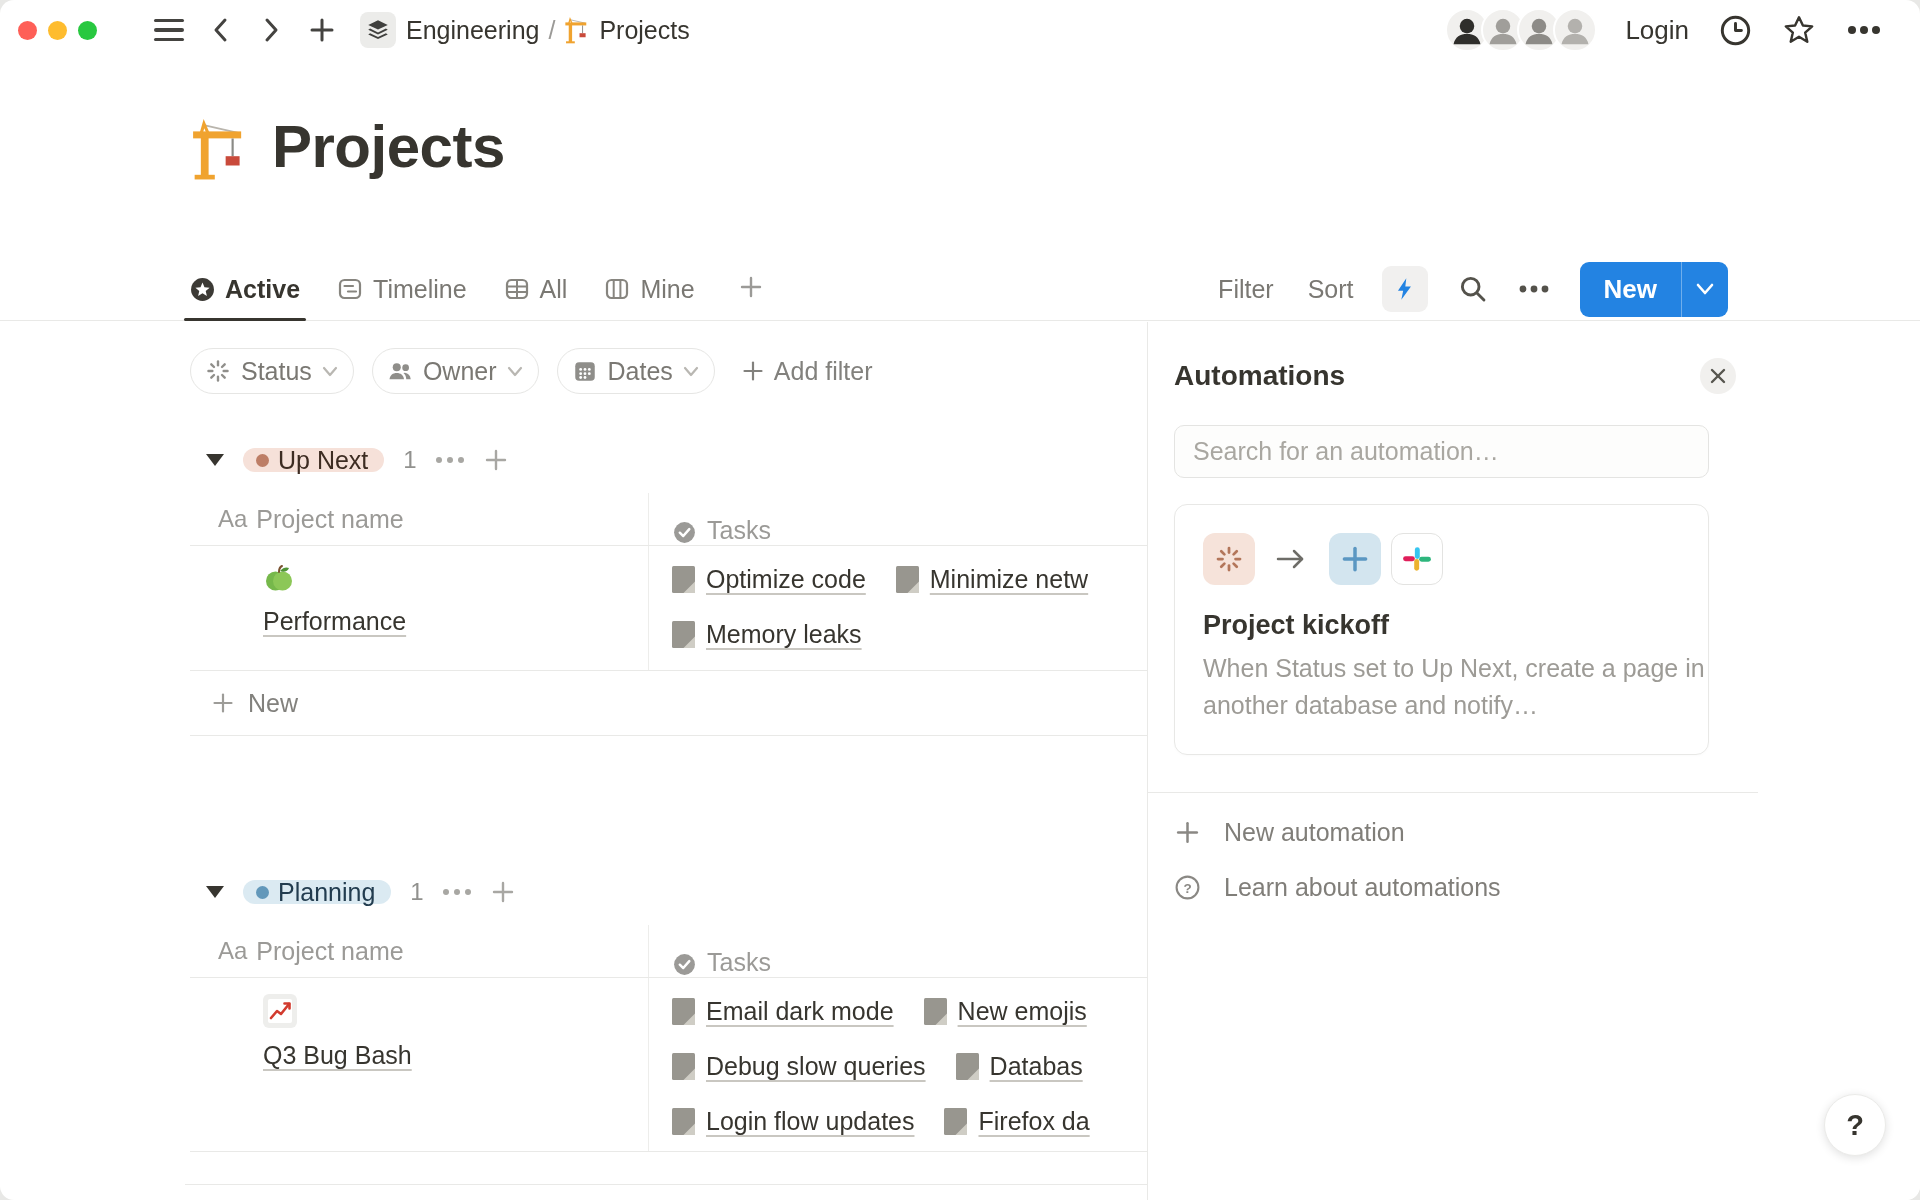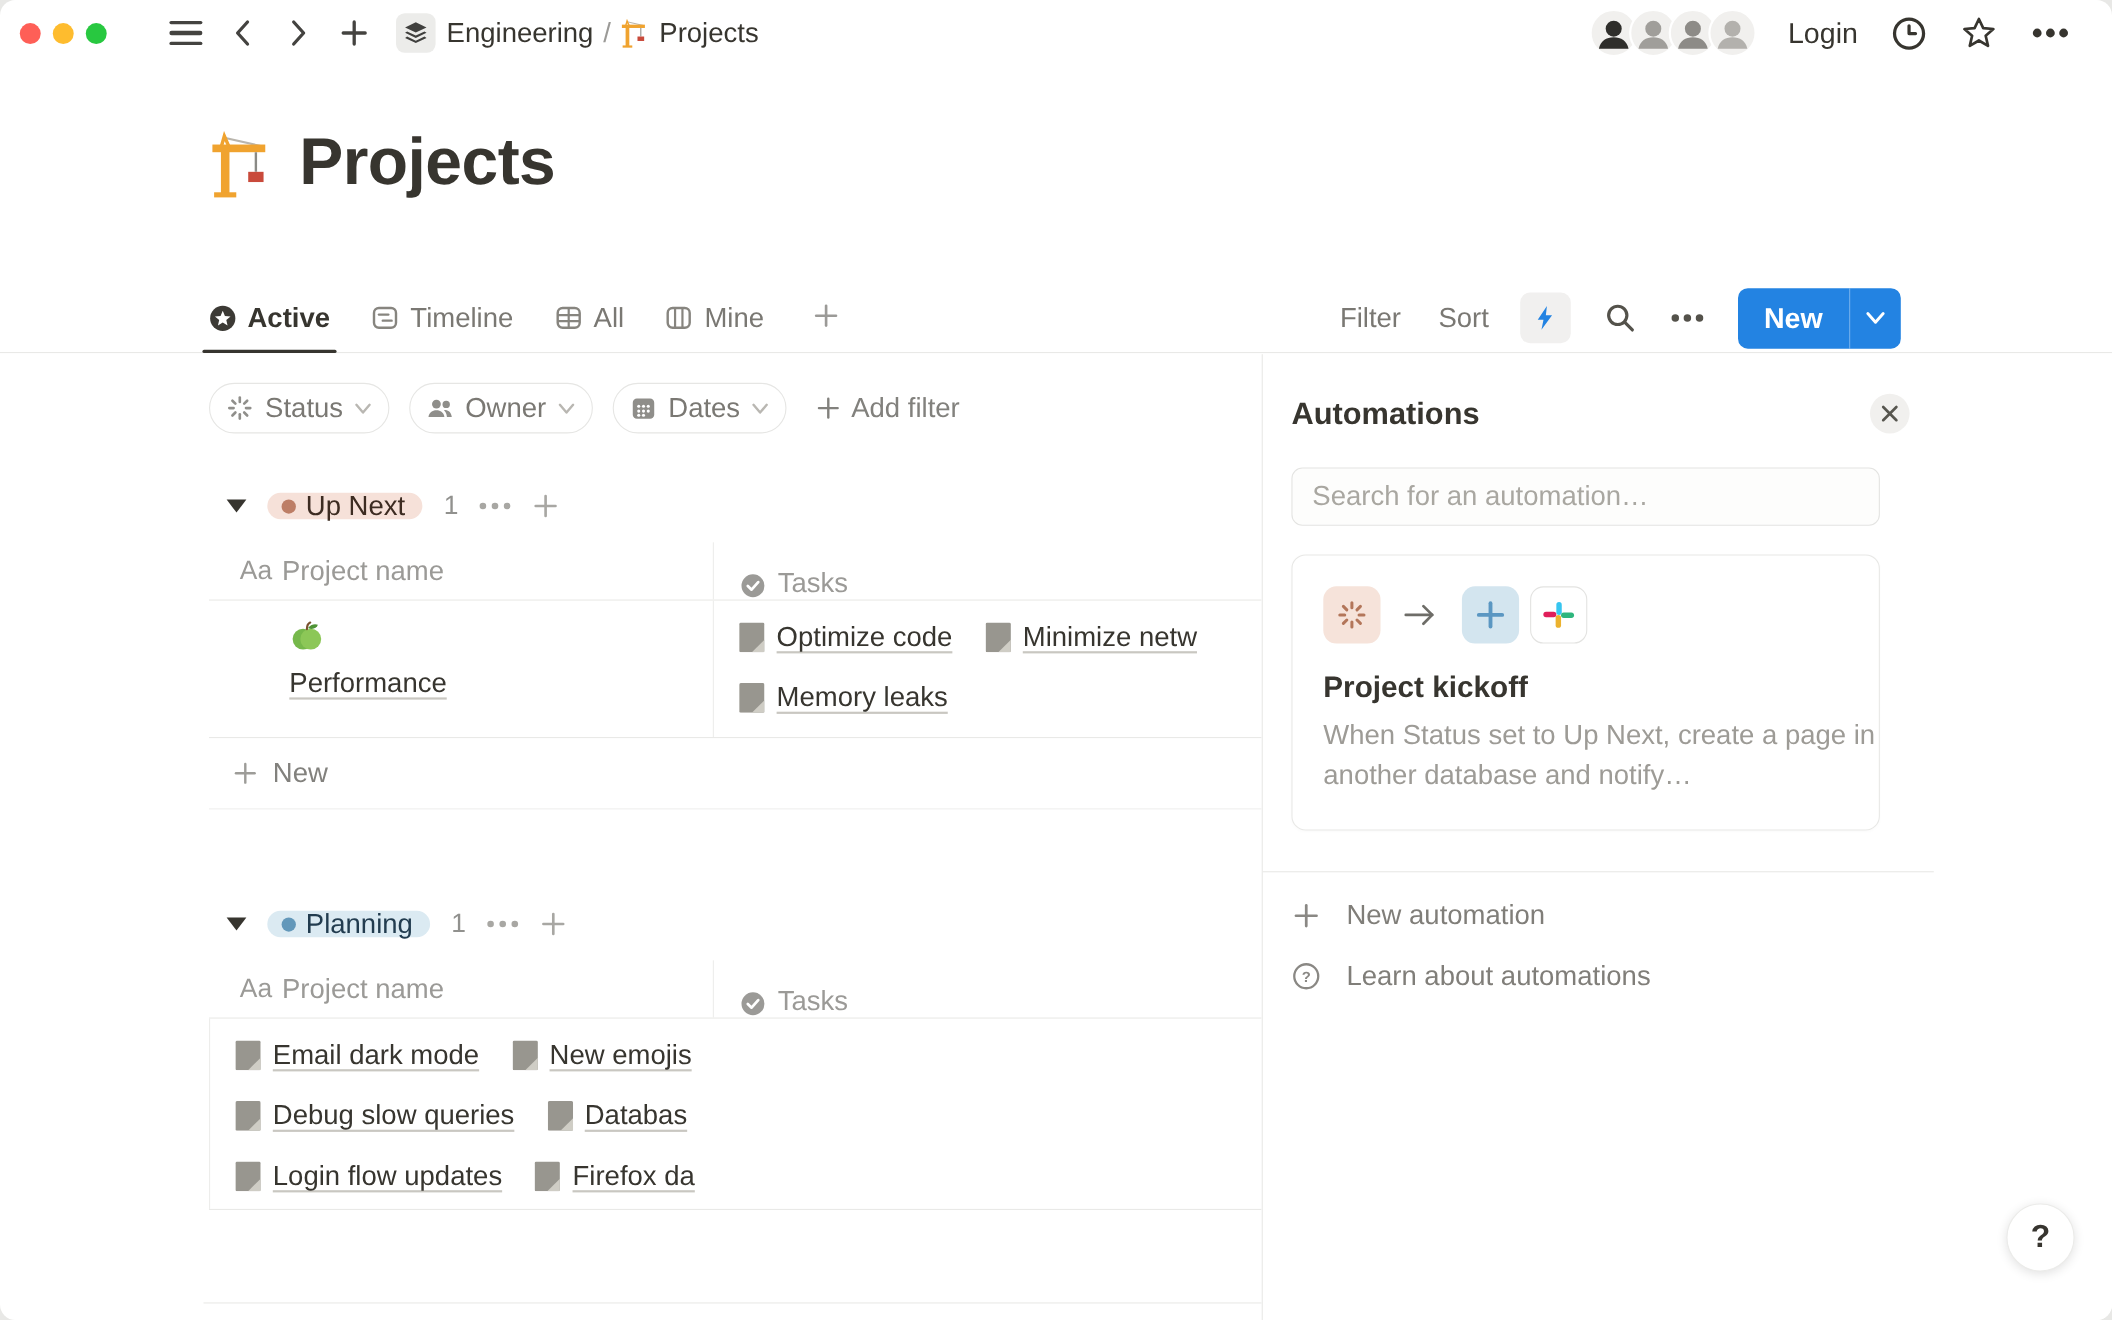--- a/index.html
+++ b/index.html
@@ -421,21 +421,21 @@
     </div>
     <div class="new-row">
       <svg width="24" height="24" viewBox="0 0 24 24">
           <line x1="12" y1="3.5" x2="12" y2="20.5" stroke="#9d9c98" stroke-width="2.2" stroke-linecap="round"></line>
           <line x1="3.5" y1="12" x2="20.5" y2="12" stroke="#9d9c98" stroke-width="2.2" stroke-linecap="round"></line>
         </svg>
       <span>New</span>
     </div>
   </div>
 
-  <div class="section" style="top:820px;">
+  <div class="section" style="top:872px;">
     <div class="grp-header">
       <span class="tri"></span>
       <span class="badge planning">
         <span class="dot"></span>
         <span>Planning</span>
       </span>
       <span class="grp-count">1</span>
       <span class="grp-dots">
           <i></i>
           <i></i>
@@ -455,20 +455,29 @@
       </div>
       <div class="cell-tasks">
         <svg width="25" height="25" viewBox="0 0 24 24">
             <circle cx="12" cy="12" r="10" fill="#9b9a97"></circle>
             <polyline points="7.5,12.2 10.8,15.4 16.6,8.8" fill="none" stroke="#fff" stroke-width="2.4" stroke-linecap="round" stroke-linejoin="round"></polyline>
           </svg>
         <span>Tasks</span>
       </div>
     </div>
     <div class="tbl-row" style="height:175px;">
+      <div class="row-name">
+        <svg width="34" height="34" viewBox="0 0 34 34">
+            <rect x="0" y="0" width="34" height="34" rx="6" fill="#eeeeec"></rect>
+            <rect x="5" y="5" width="24" height="24" rx="2" fill="#fff"></rect>
+            <polyline points="8,24 14,17 18,20 26,10" fill="none" stroke="#d23b2e" stroke-width="2.6" stroke-linecap="round" stroke-linejoin="round"></polyline>
+            <polyline points="21.5,9.5 26.5,9.5 26.5,14.5" fill="none" stroke="#d23b2e" stroke-width="2.6" stroke-linecap="round" stroke-linejoin="round"></polyline>
+          </svg>
+        <span class="plink">Q3 Bug Bash</span>
+      </div>
       <div class="row-tasks">
         <div class="task-line">
           <span class="task-chip">
             <svg width="23" height="27" viewBox="0 0 23 27">
                 <rect x="0" y="0" width="23" height="27" rx="1.5" fill="#98968f"></rect>
                 <path d="M23 27 L11.5 27 L23 15.5 Z" fill="#cfcdc5"></path>
               </svg>
             <span class="plink">Email dark mode</span>
           </span>
           <span class="task-chip">

